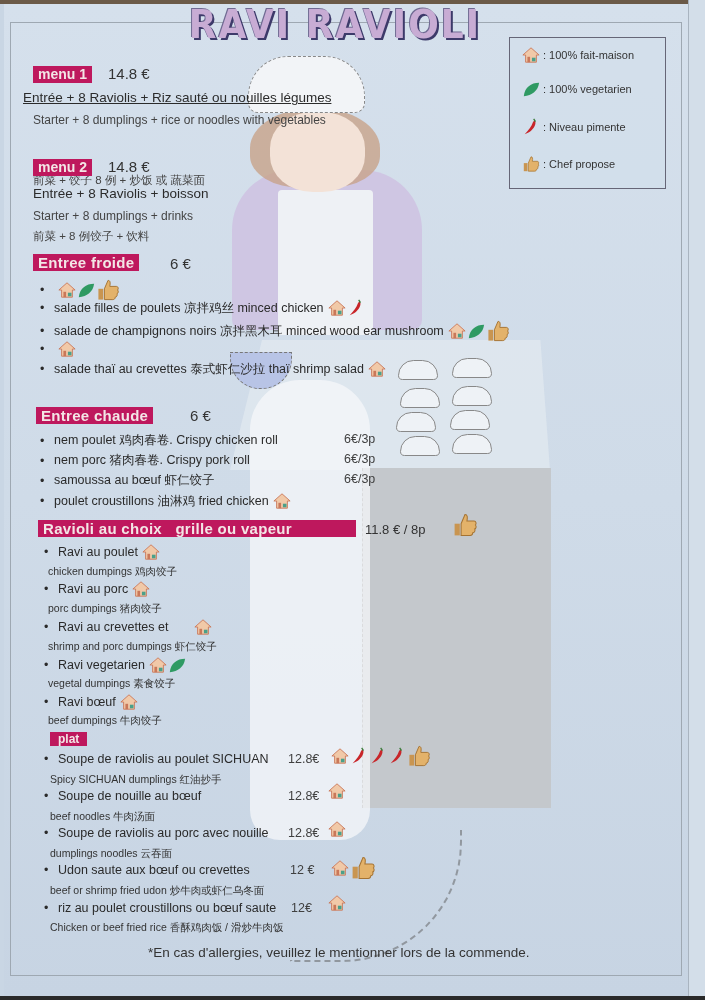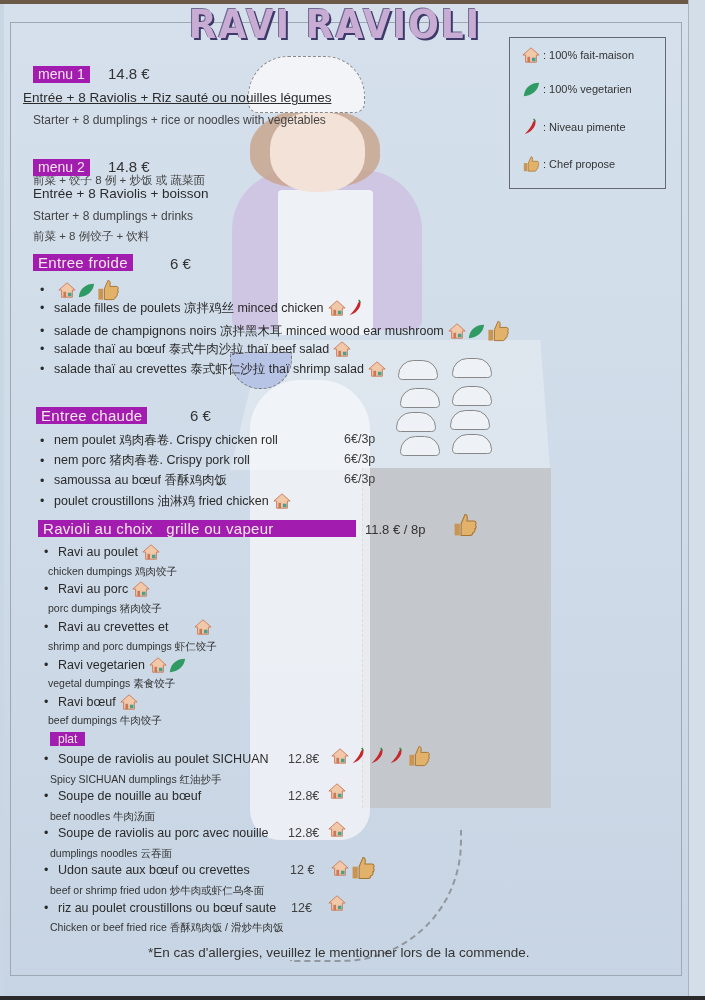--- a/index.html
+++ b/index.html
@@ -66,21 +66,21 @@
     border: 1px solid #667; background: rgba(210,222,235,0.8);
   }
   .legend-row { position: absolute; left: 12px; display: flex; align-items: center; font-size: 11px; color: #333; }
   .legend-row .ico { margin-right: 3px; }
 
   
   .ico { display: inline-block; width: 18px; height: 18px; vertical-align: middle; }
   .ico svg { width: 100%; height: 100%; }
 
   .sec-label {
-    position: absolute; background: #a21caf; color: #f3e6e6; font-weight: normal;
+    position: absolute; background: #be185d; color: #f3e6e6; font-weight: bold;
     padding: 0 5px; font-size: 14px; line-height: 17px;
   }
   .sec-label.big { font-size: 15px; letter-spacing: .3px; }
   .price { position: absolute; font-size: 15px; color: #333; }
   .line { position: absolute; white-space: nowrap; color: #2b2b2b; }
   .l-fr { font-size: 13.5px; }
   .l-en { font-size: 12px; color: #444; }
   .l-zh { font-size: 11.5px; color: #444; }
   .item { position: absolute; white-space: nowrap; font-size: 12.5px; color: #2a2a2a; display: flex; align-items: center; }
   .item .bullet { display: inline-block; width: 14px; }
@@ -212,21 +212,20 @@
           <path d="M2 18 C3 8 10 3 19 3 C18 12 11 17 2 18 Z" fill="#2f9a63"></path>
         </svg></span>
     <span class="ico" style="width:24px;height:24px"><svg viewBox="0 0 20 20">
           <path d="M2 9 L6 9 L6 18 L2 18 Z" fill="#c99550"></path>
           <path d="M7 9 L10 2 C12 2 12 4 11.5 7 L17 7 C18.5 7 19 9 18 10 C19 11 18.5 13 17.5 13 C18 14 17.5 16 16 16 C16 17.5 15 18 14 18 L7 18 Z" fill="#e3b26a" stroke="#a57332" stroke-width=".8"></path>
         </svg></span>
   </span>
 </div>
 <div class="item" style="left:40px;top:340px;">
   <span class="bullet">•</span>
-    <span>salade thaï au bœuf 泰式牛肉沙拉  thaï beef salad</span>
   <span class="icons">
     <span class="ico"><svg viewBox="0 0 20 20">
           <path d="M10 2 L19 10 L16 10 L16 18 L4 18 L4 10 L1 10 Z" fill="#f1c9a8" stroke="#c9785a"></path>
           <rect x="6" y="12" width="3" height="6" fill="#c9785a"></rect>
           <rect x="11" y="13" width="4" height="4" fill="#4aa08a"></rect>
         </svg></span>
   </span>
 </div>
 <div class="item" style="left:40px;top:360px;">
   <span class="bullet">•</span>
@@ -248,21 +247,21 @@
     <span>nem poulet 鸡肉春卷. Crispy chicken roll</span>
 </div>
 <div class="item-price" style="left:344px;top:432px;">6€/3p</div>
 <div class="item" style="left:40px;top:452px;">
   <span class="bullet">•</span>
     <span>nem porc 猪肉春卷. Crispy pork roll</span>
 </div>
 <div class="item-price" style="left:344px;top:452px;">6€/3p</div>
 <div class="item" style="left:40px;top:472px;">
   <span class="bullet">•</span>
-    <span>samoussa au bœuf 香酥鸡肉饭</span>
+    <span>samoussa au bœuf 虾仁饺子</span>
 </div>
 <div class="item-price" style="left:344px;top:472px;">6€/3p</div>
 <div class="item" style="left:40px;top:492px;">
   <span class="bullet">•</span>
     <span>poulet croustillons 油淋鸡 fried chicken</span>
   <span class="icons">
     <span class="ico"><svg viewBox="0 0 20 20">
           <path d="M10 2 L19 10 L16 10 L16 18 L4 18 L4 10 L1 10 Z" fill="#f1c9a8" stroke="#c9785a"></path>
           <rect x="6" y="12" width="3" height="6" fill="#c9785a"></rect>
           <rect x="11" y="13" width="4" height="4" fill="#4aa08a"></rect>

